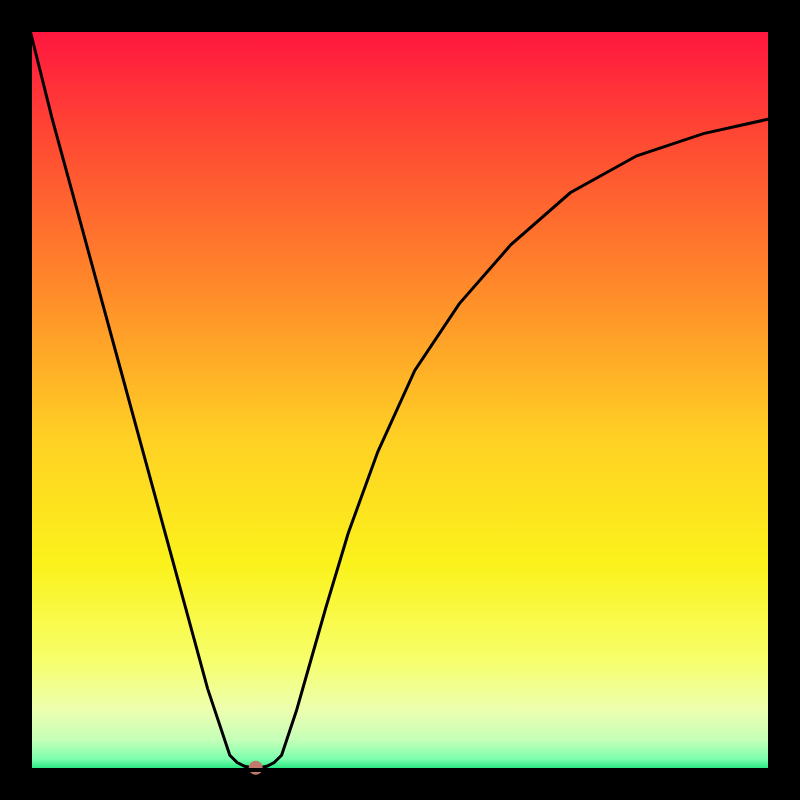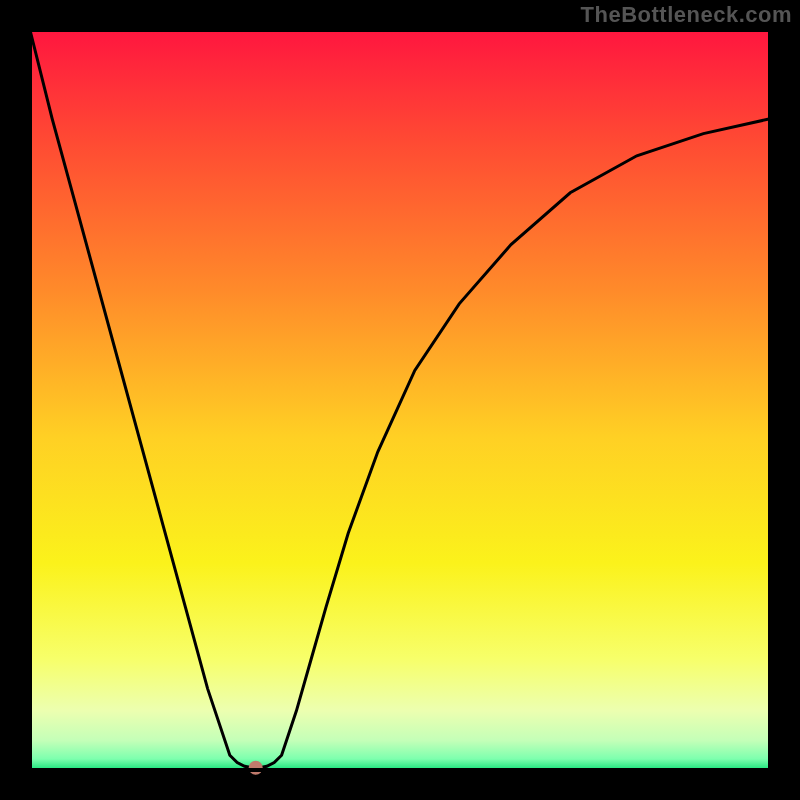--- a/index.html
+++ b/index.html
@@ -30,21 +30,20 @@
     display: block;
     position: absolute;
     top: 0;
     left: 0;
   }
 </style>
 </head>
 <body>
 
 <div class="container">
-  <div class="watermark">TheBottleneck.com</div>
   <svg id="chart-svg" width="800" height="800" viewBox="0 0 800 800">
     <defs>
       <linearGradient id="bg-grad" x1="0" y1="0" x2="0" y2="1">
           <stop offset="0%" stop-color="#ff163f"></stop>
           <stop offset="15%" stop-color="#ff4a33"></stop>
           <stop offset="35%" stop-color="#ff8a2a"></stop>
           <stop offset="55.00000000000001%" stop-color="#ffd024"></stop>
           <stop offset="72%" stop-color="#fbf21b"></stop>
           <stop offset="85%" stop-color="#f7ff6a"></stop>
           <stop offset="92%" stop-color="#ecffb0"></stop>

